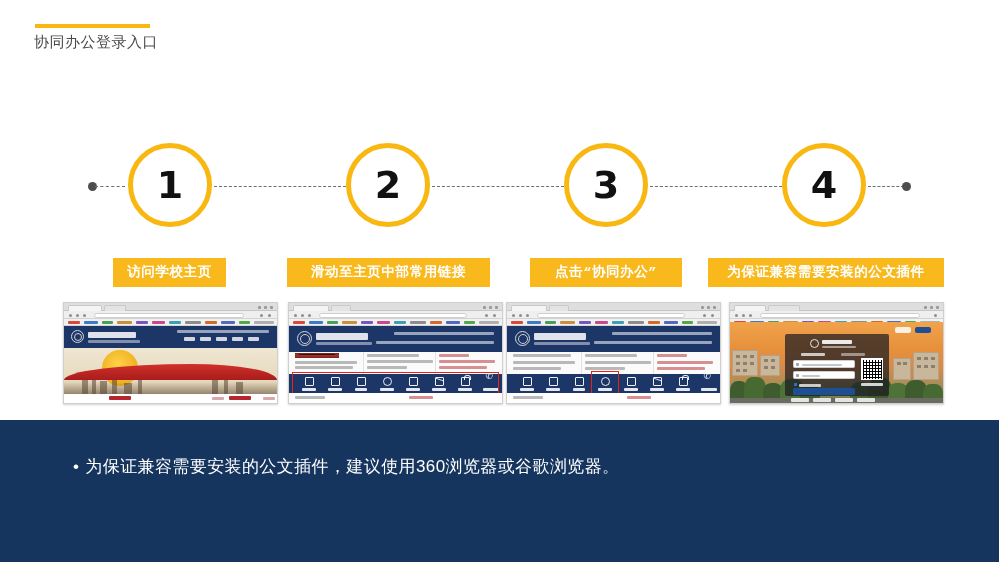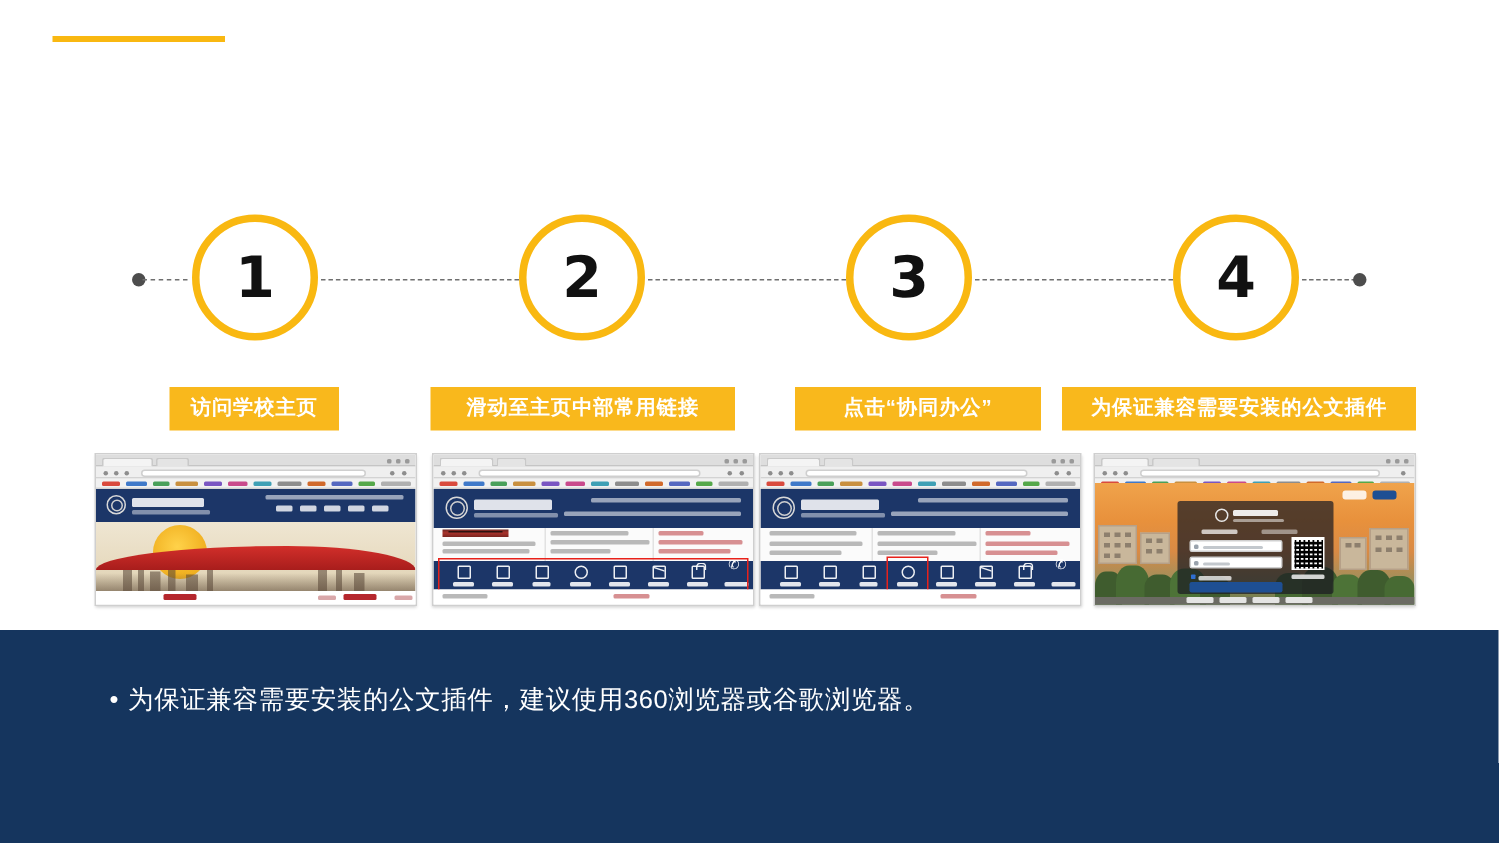--- a/index.html
+++ b/index.html
@@ -34,21 +34,21 @@
     border:5px solid #F9B811; background:#ffffff;
     display:flex; align-items:center; justify-content:center;
     font-size:38px; font-weight:bold; color:#111111;
     font-family:"DejaVu Sans","Liberation Sans",sans-serif;
   }
 
   
   .step-badge {
     position:absolute; background:#F9B81C; color:#ffffff;
     font-size:13.5px; font-weight:bold; letter-spacing:0.6px;
-    padding:5px 10px 6px; white-space:nowrap; text-align:center;
+    padding:5px 10px 6px; white-space:nowrap; text-align:center;font-family:Liberation Mono, monospace;
   }
 
   
   .shot {
     position:absolute; width:215px; height:102px;
     background:#ffffff; border:1px solid #cfcfcf; overflow:hidden;
     box-shadow:0 1px 2px rgba(0,0,0,0.18);
   }
   .br-chrome { position:absolute; left:0; top:0; width:100%; background:#dedede; }
   .br-tabbar { height:8px; position:relative; border-bottom:1px solid #c5c5c5; }
@@ -145,20 +145,21 @@
     position:absolute; left:73px; top:35px;
     color:#ffffff; font-size:17px; letter-spacing:0.4px;
   }
   #footer-bullet { margin-right:6px; }
 </style>
 </head>
 <body>
 
 <div id="header">
   <div id="title-rule"></div>
+  <div id="page-subtitle">协同办公登录入口</div>
 </div>
 
 <div id="timeline">
   <div class="tl-dot" style="left:88px"></div>
   <div class="tl-line" style="left:95px;  width:30px"></div>
   <div class="tl-line" style="left:214px; width:132px"></div>
   <div class="tl-line" style="left:432px; width:132px"></div>
   <div class="tl-line" style="left:650px; width:132px"></div>
   <div class="tl-line" style="left:868px; width:36px"></div>
   <div class="tl-dot" style="left:902px"></div>
@@ -172,21 +173,21 @@
   <div class="tl-circle" style="left:564px">
     <span>3</span>
   </div>
   <div class="tl-circle" style="left:782px">
     <span>4</span>
   </div>
 </div>
 
 <div class="step-badge" style="left:113px; top:258px; width:113px;">访问学校主页</div>
 <div class="step-badge" style="left:287px; top:258px; width:203px;">滑动至主页中部常用链接</div>
-<div class="step-badge" style="left:530px; top:258px; width:164px;">点击“协同办公”</div>
+<div class="step-badge" style="left:530px; top:258px; width:152px;">点击“协同办公”</div>
 <div class="step-badge" style="left:708px; top:258px; width:236px;">为保证兼容需要安装的公文插件</div>
 
 <div class="shot" style="left:63px; top:302px;">
   <div class="br-chrome" style="height:23px;">
     <div class="br-tabbar">
       <div class="br-tab" style="left:4px; width:34px;"></div>
       <div class="br-tab" style="left:40px; width:22px; background:#e4e4e4;"></div>
       <div class="br-ctrl" style="right:16px;"></div>
       <div class="br-ctrl" style="right:10px;"></div>
       <div class="br-ctrl" style="right:4px;"></div>

